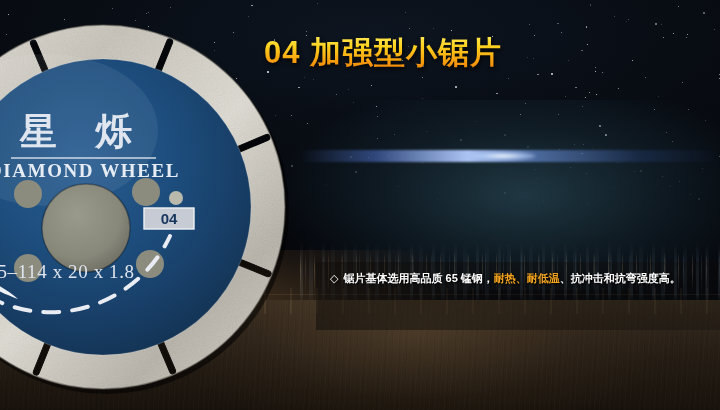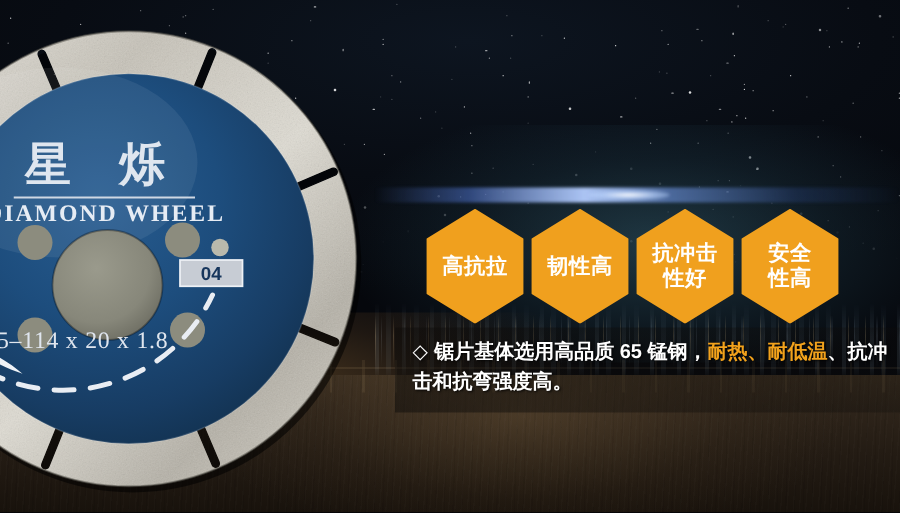--- a/index.html
+++ b/index.html
@@ -113,21 +113,21 @@
     letter-spacing:.5px;white-space:pre-line;
   }
 
   
   .bodypanel{
     position:absolute;left:316px;top:262px;width:404px;height:68px;
     background:linear-gradient(90deg, rgba(14,12,10,.52) 0%, rgba(14,12,10,.40) 60%, rgba(14,12,10,.30) 100%);
   }
   .bodytext{
     position:absolute;left:330px;top:270px;width:384px;
-    font-size:16px;line-height:1.52;color:#ffffff;font-weight:bold;
+    font-size:11px;line-height:1.52;color:#ffffff;font-weight:bold;
     text-shadow:1px 1px 2px rgba(0,0,0,.9);
   }
   .bodytext .bullet{color:#ffffff;font-weight:normal;margin-right:5px;}
   .bodytext .hl{color:#f2a21c;}
 </style>
 </head>
 <body>
 
 <div class="stage">
 
@@ -482,37 +482,22 @@
       <path d="M56 268 A132 132 0 0 0 262 224" fill="none" stroke="#e9edf3" stroke-width="4" stroke-dasharray="16 13" stroke-linecap="round"></path>
 
       <g>
         <rect x="236" y="196" width="50" height="21" fill="#c7ccd4" stroke="#eef1f5" stroke-width="1.4"></rect>
         <text x="261" y="212" text-anchor="middle" font-family="'Liberation Sans',sans-serif" font-size="15" font-weight="bold" fill="#16355c">04</text>
       </g>
     </svg>
   </div>
 
   <div class="title">
+    <span class="l1">04 加强型小锯片</span>
   </div>
 
-  <div class="hexrow">
-    <div class="hex">
-      <span>高抗拉</span>
-    </div>
-    <div class="hex">
-      <span>韧性高</span>
-    </div>
-    <div class="hex">
-      <span>抗冲击
-性好</span>
-    </div>
-    <div class="hex">
-      <span>安全
-性高</span>
-    </div>
-  </div>
 
   <div class="bodypanel"></div>
   <div class="bodytext">
     <span class="bullet">◇</span><span>锯片基体选用高品质 65 锰钢，</span><span class="hl">耐热、</span><span class="hl">耐低温</span><span>、抗冲击和抗弯强度高。</span>
   </div>
 
 </div>
 
 </body></html>

